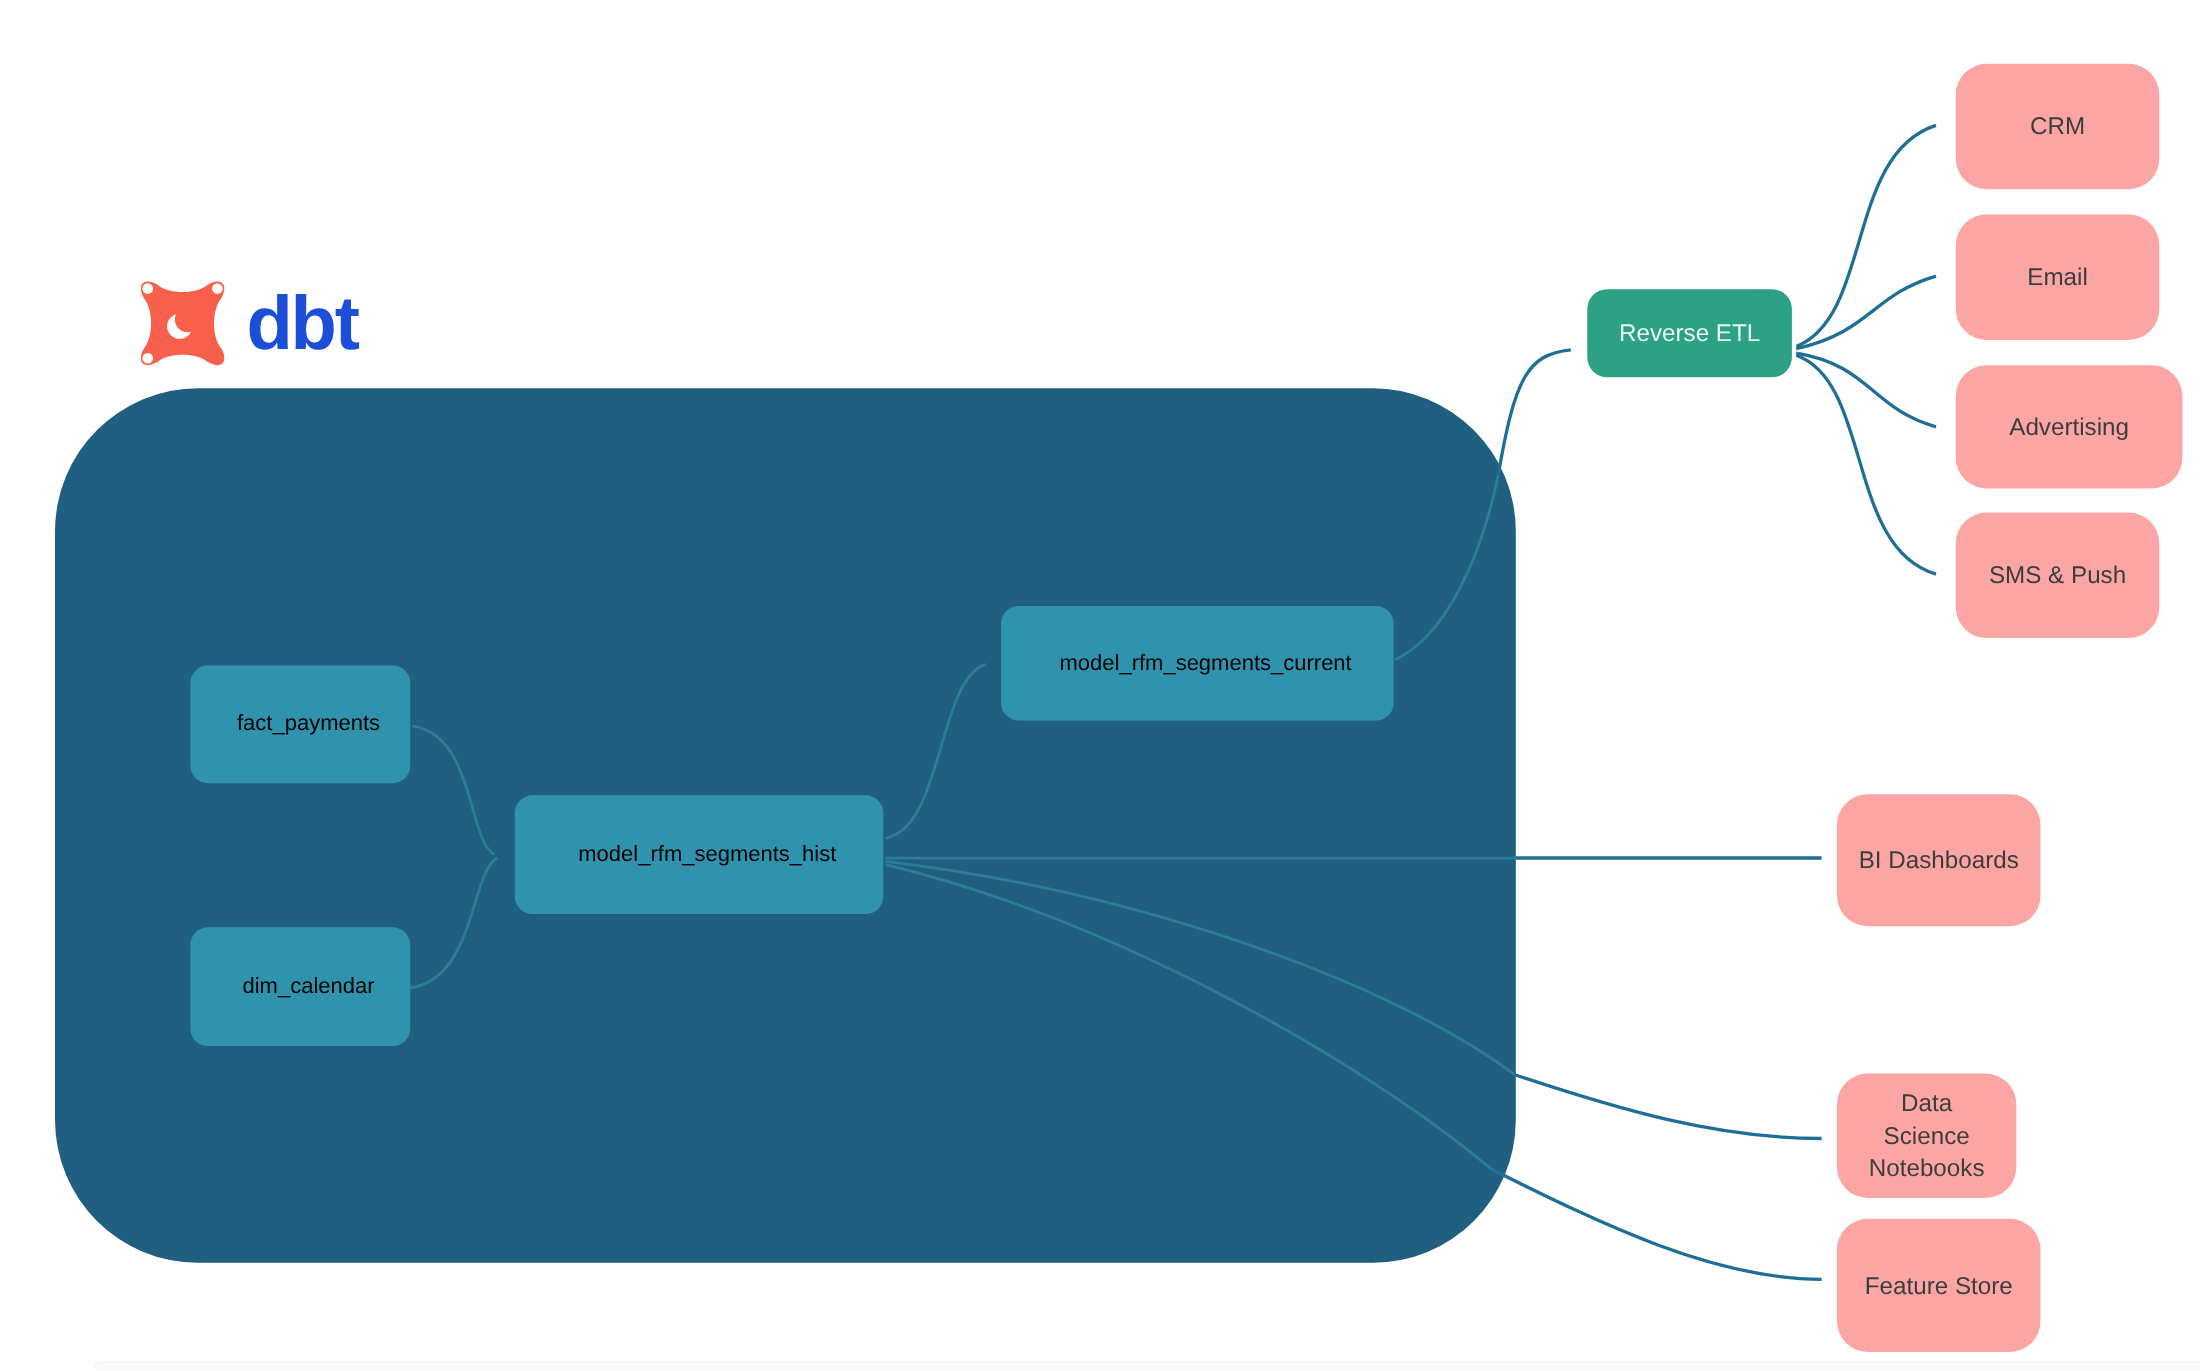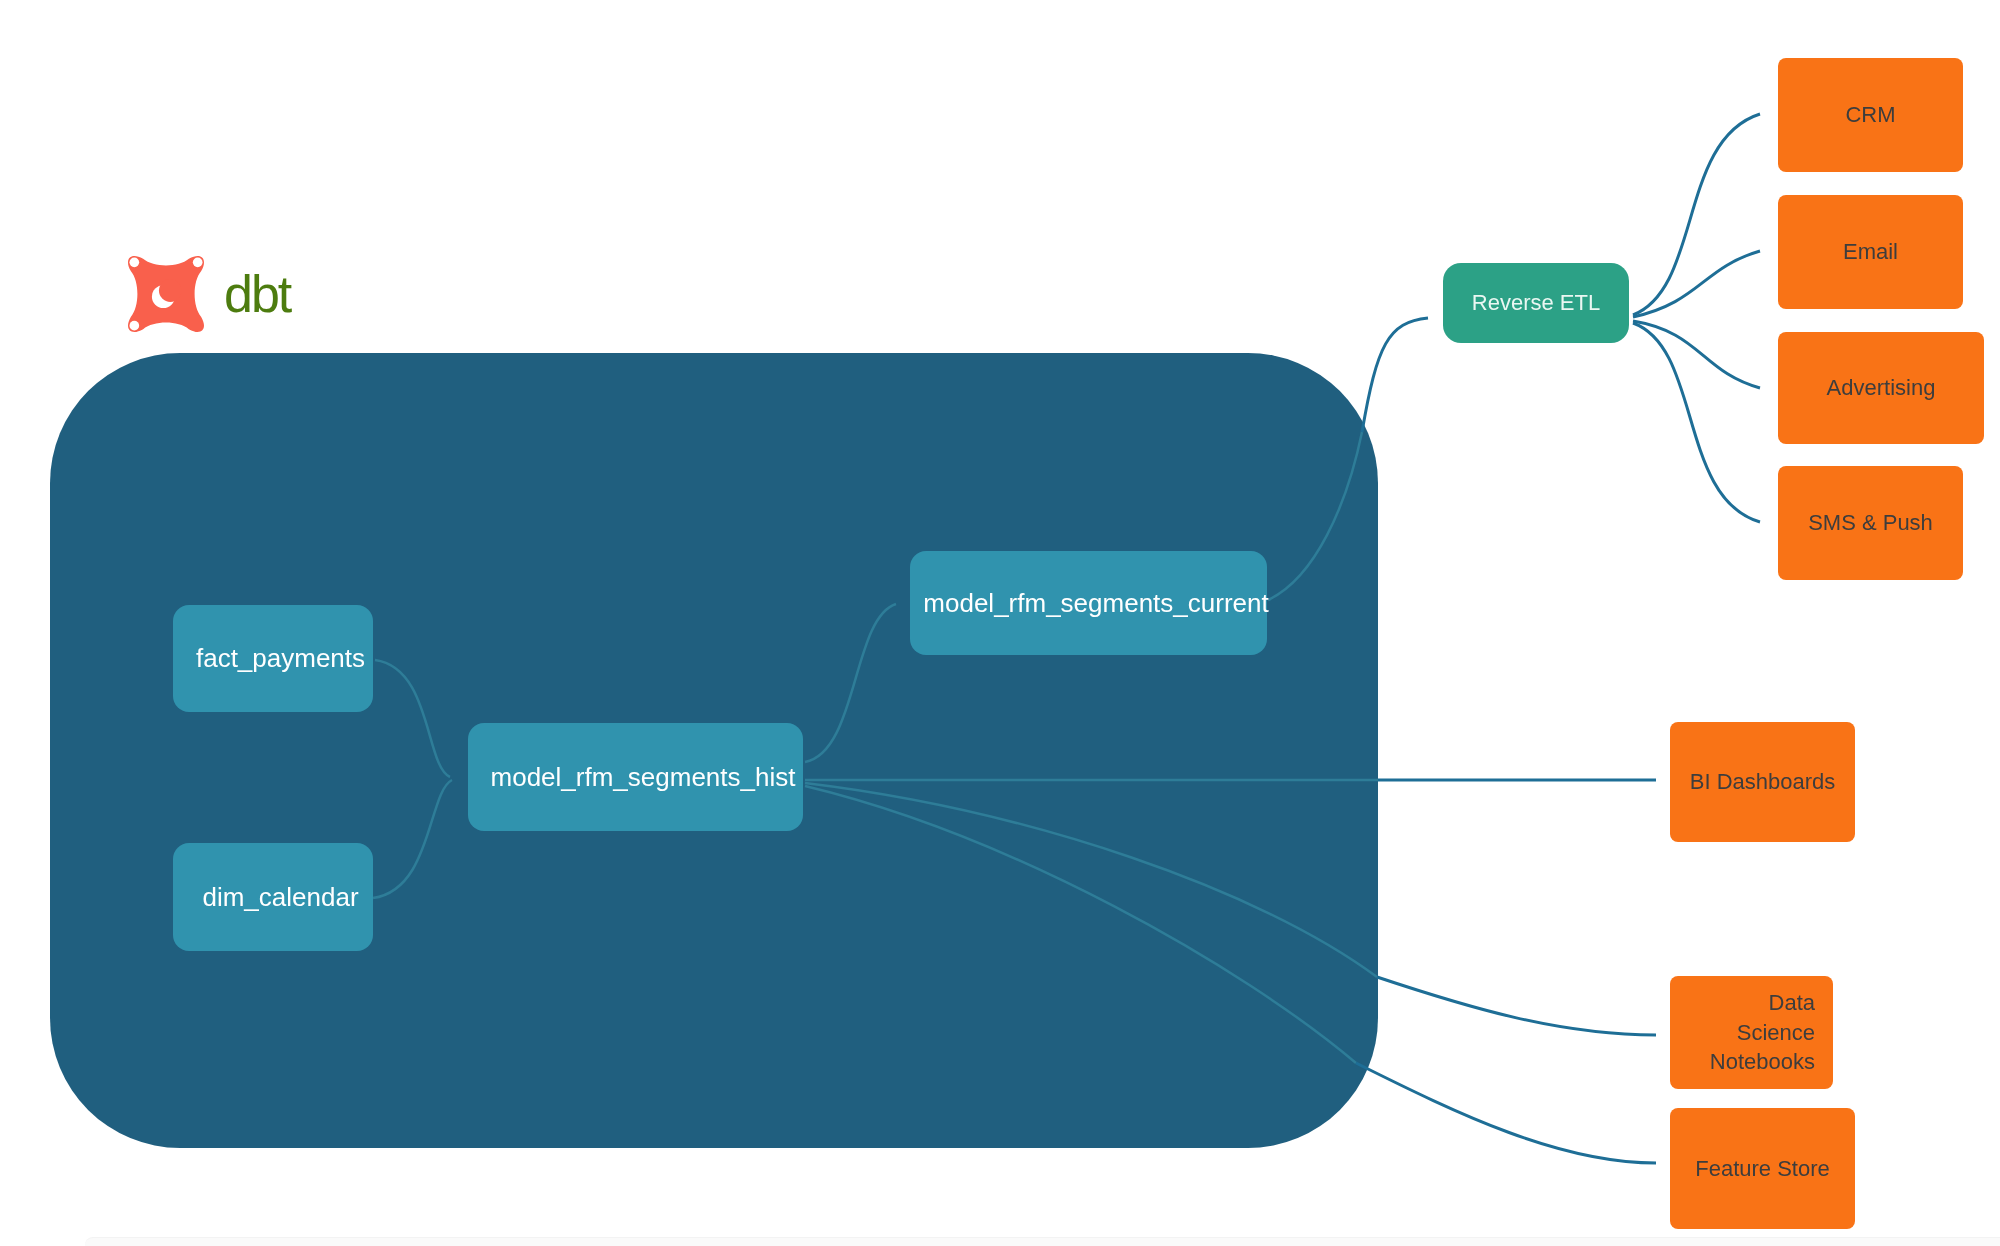--- a/index.html
+++ b/index.html
@@ -7,47 +7,47 @@
     position:relative;
     width:2000px;height:1246px;
     background:#ffffff;
     font-family:"Liberation Sans", sans-serif;
     overflow:hidden;
   }
   
   #logo{position:absolute;left:122px;top:250px;display:flex;align-items:center;gap:14px;}
   #logo .mark{width:88px;height:88px;}
   #logo .wordmark{
-    font-size:52px;font-weight:normal;color:#4d7c0f;letter-spacing:-2px;
+    font-size:69px;font-weight:bold;color:#1d4ed8;letter-spacing:-2px;
     line-height:88px;
   }
   
   #dbt-container{
     position:absolute;left:50px;top:353px;width:1328px;height:795px;
     background:#205F7F;border-radius:130px;
   }
   
   #edges{position:absolute;left:0;top:0;width:2000px;height:1246px;pointer-events:none;}
   #edges path{fill:none;}
   .edge-in{stroke:#2E7D98;stroke-width:2.5px;}
   .edge-out{stroke:#1E6E96;stroke-width:3px;}
   
   .node{
     position:absolute;display:flex;align-items:center;justify-content:center;
     text-align:center;box-sizing:border-box;
   }
   .node-model{
-    background:#3093AE;border-radius:16px;color:#ffffff;font-size:26px;padding-left:15px;
+    background:#3093AE;border-radius:16px;color:#000000;font-size:20px;padding-left:15px;
   }
   .node-green{
     background:#2CA186;border-radius:18px;color:#EAF7F2;font-size:22px;
   }
   .node-dest{
-    background:#f97316;border-radius:8px;color:#3D3D3D;font-size:22px;
-    line-height:1.35;padding:0 18px;text-align:right;
+    background:#fca5a5;border-radius:28px;color:#3D3D3D;font-size:22px;
+    line-height:1.35;padding:0 18px;
   }
   #node-fact-payments{left:173px;top:605px;width:200px;height:107px;}
   #node-dim-calendar{left:173px;top:843px;width:200px;height:108px;}
   #node-rfm-hist{left:468px;top:723px;width:335px;height:108px;}
   #node-rfm-current{left:910px;top:551px;width:357px;height:104px;}
   #node-reverse-etl{left:1443px;top:263px;width:186px;height:80px;}
   #node-crm{left:1778px;top:58px;width:185px;height:114px;}
   #node-email{left:1778px;top:195px;width:185px;height:114px;}
   #node-advertising{left:1778px;top:332px;width:206px;height:112px;}
   #node-sms-push{left:1778px;top:466px;width:185px;height:114px;}

